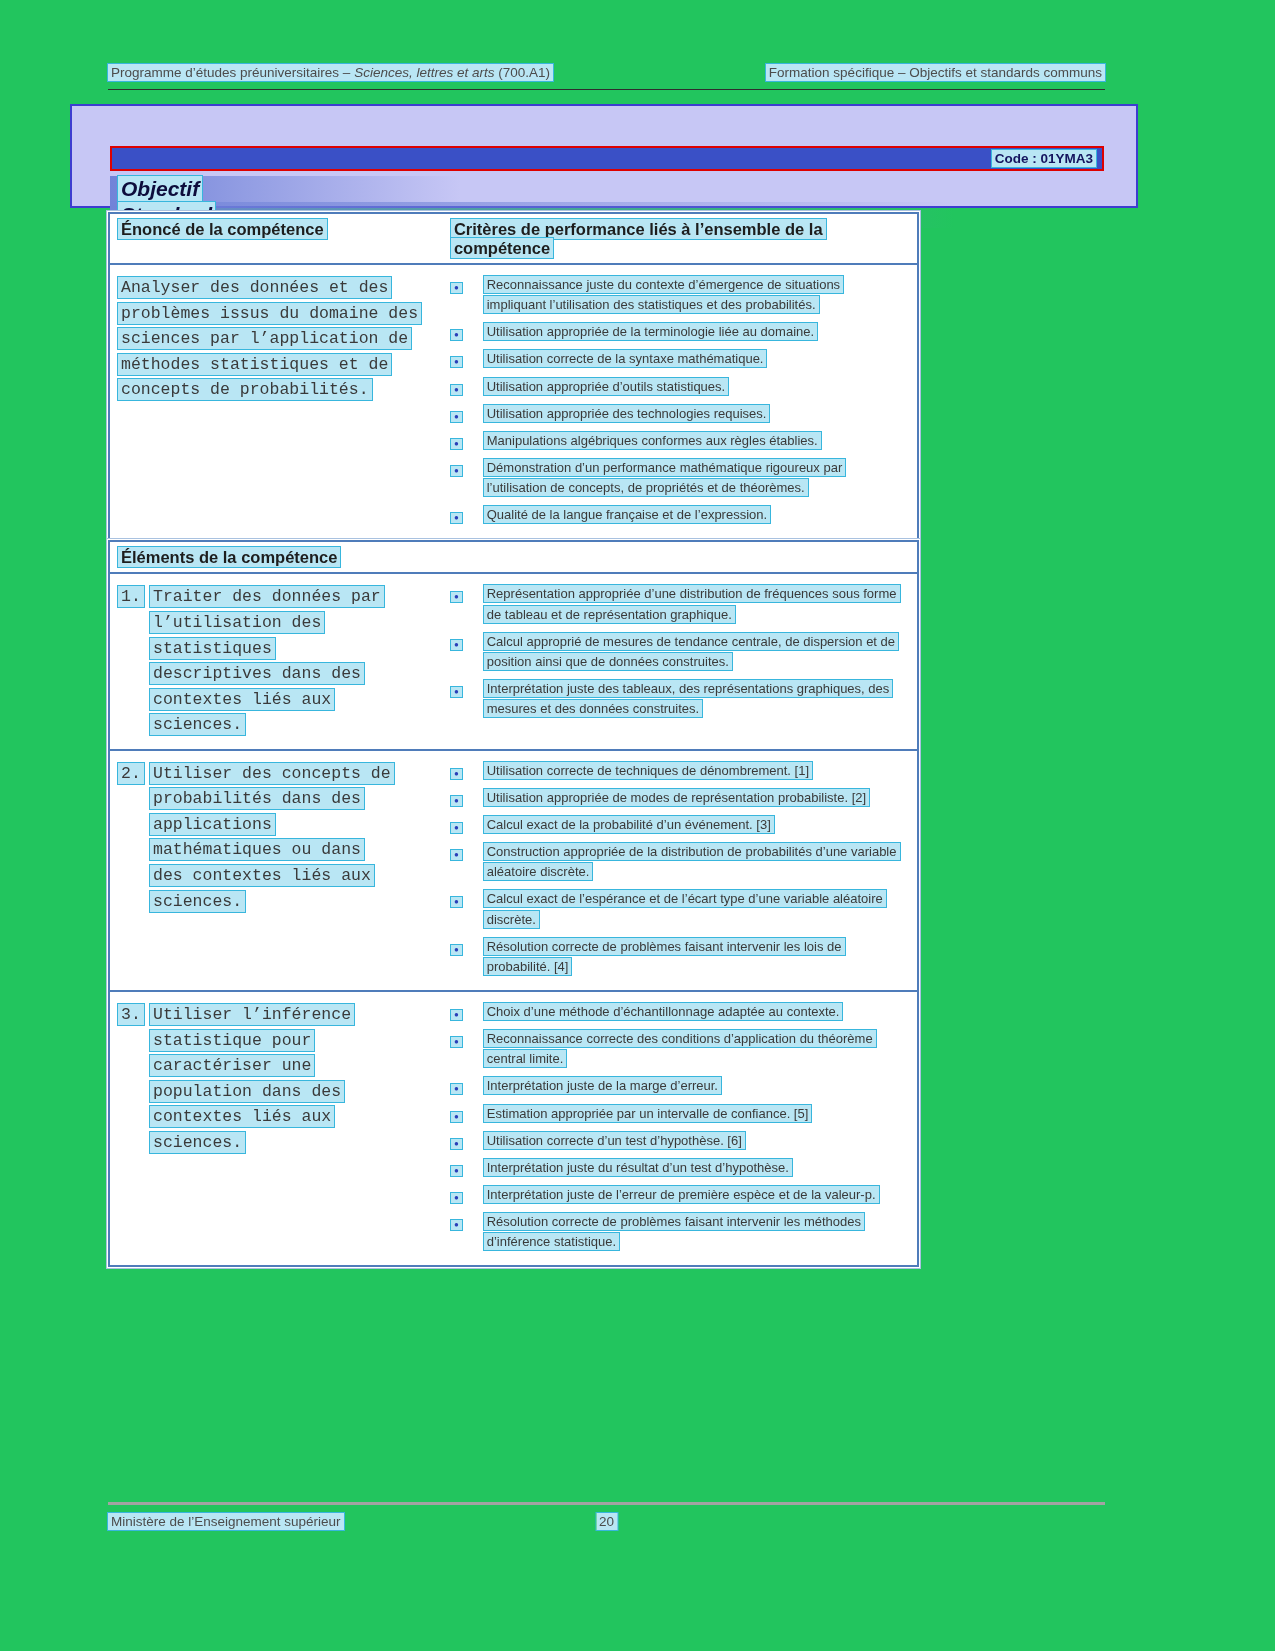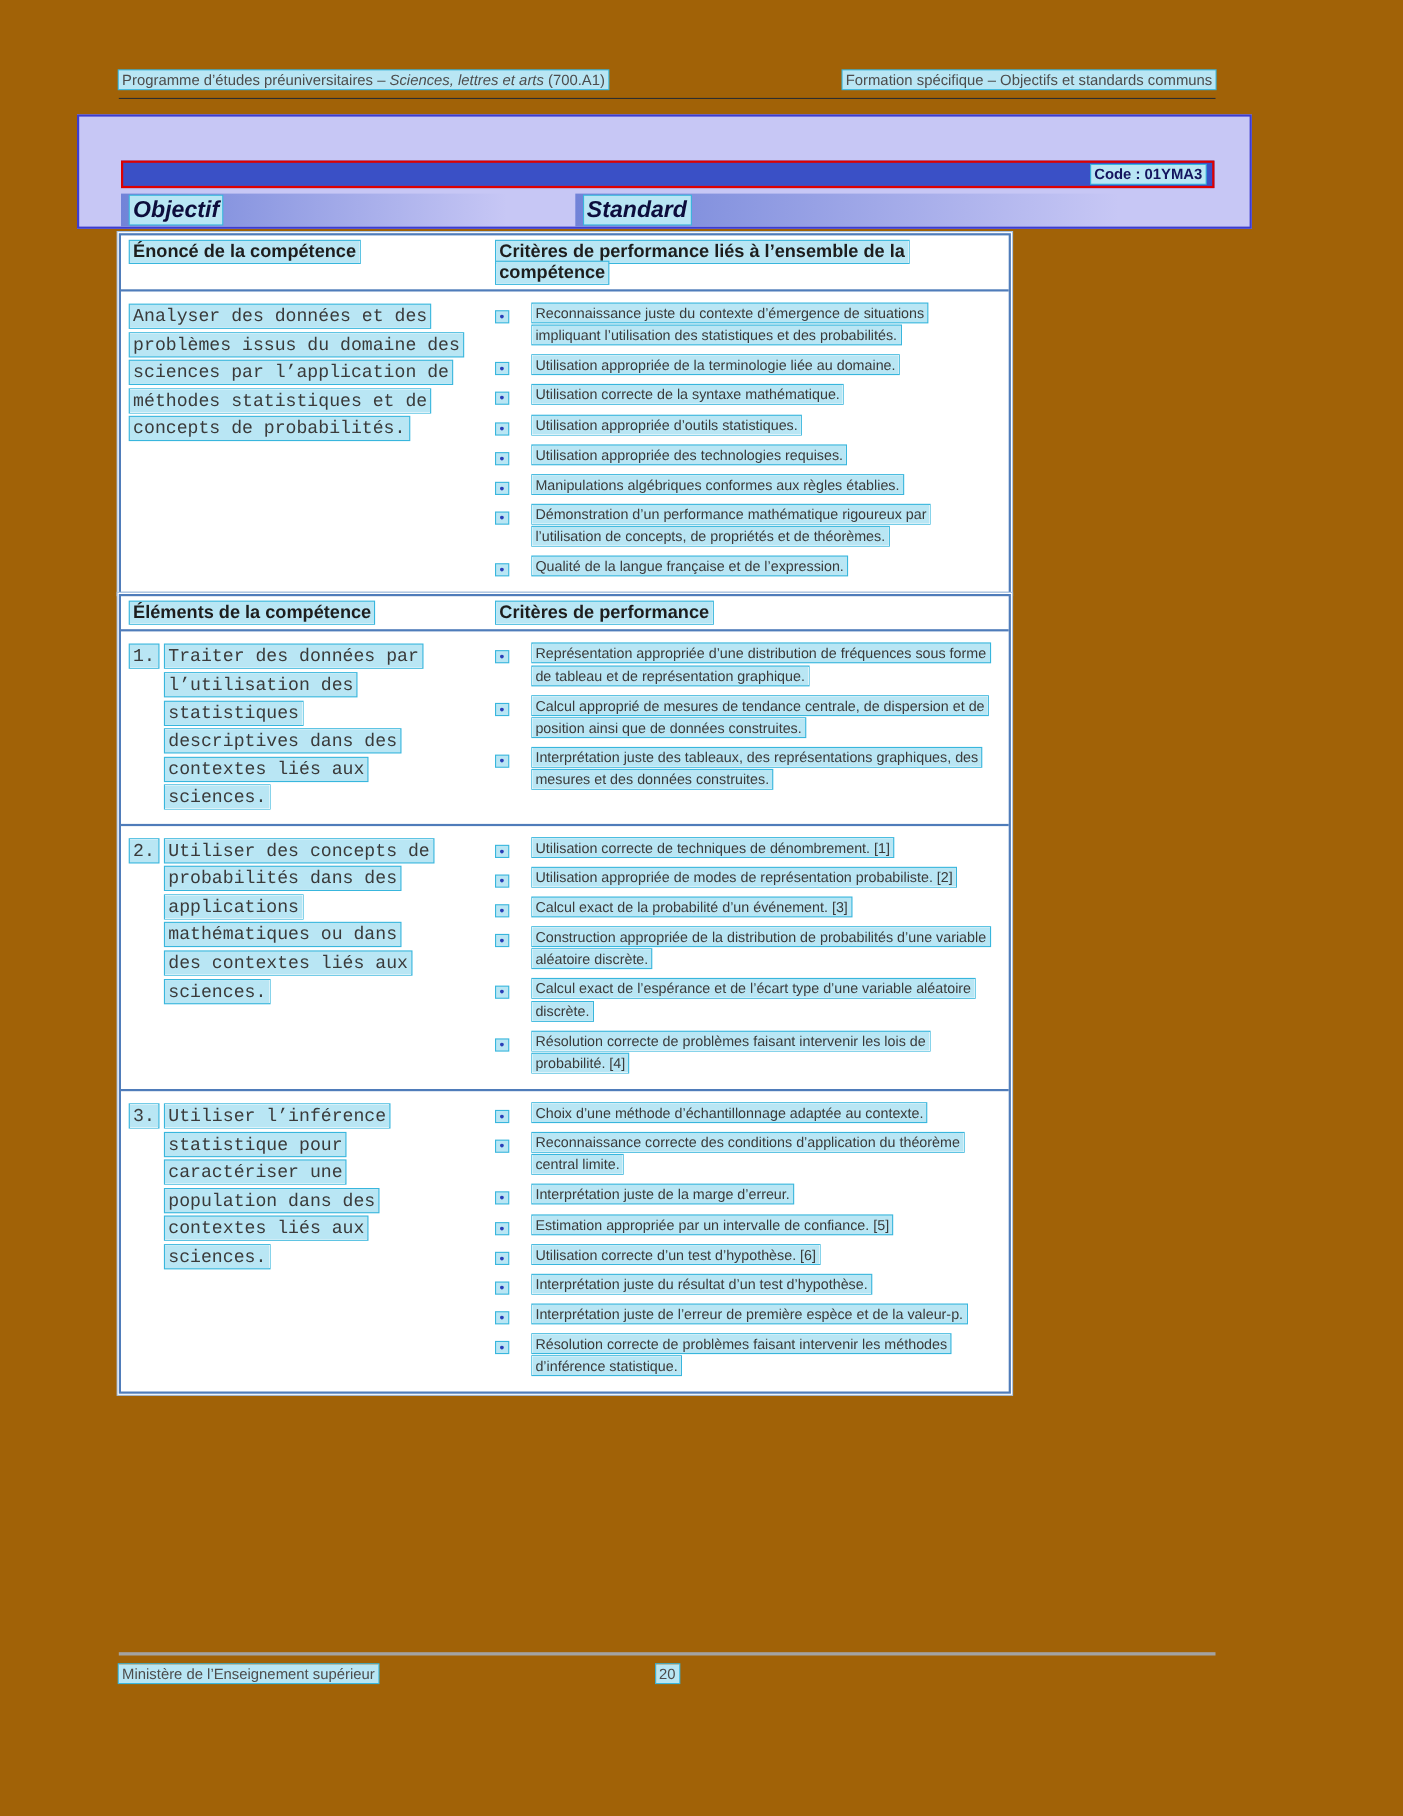--- a/index.html
+++ b/index.html
@@ -1,36 +1,36 @@
 <!DOCTYPE html>
 <html style="--hl-bg: #b9e6f4; --hl-border: #38b6dd; --banner-bg: #c7c7f5; --banner-border: #3d3dd0; --bar-blue: #3a50c6; --bar-red: #de0000; --table-border: #4f7cba; --bullet-blue: #2a3fb8;"><head>
 <meta charset="utf-8">
 <style>
   html,body{margin:0;padding:0;background:#ffffff;}
   body{font-family:"Liberation Sans","DejaVu Sans",sans-serif;color:#3a3a3a;}
-  .sheet{position:relative;width:1275px;height:1651px;background:#a16207;overflow:hidden;}
+  .sheet{position:relative;width:1275px;height:1651px;background:#22c55e;overflow:hidden;}
 
   
   .hl{
     background:var(--hl-bg,#b9e6f4);
     box-shadow:0 0 0 1px var(--hl-border,#38b6dd);
     -webkit-box-decoration-break:clone;
     box-decoration-break:clone;
     padding:1px 3px;
   }
   .it{font-style:italic;}
 
   
   .page-header{position:absolute;left:108px;top:64px;width:997px;display:flex;justify-content:space-between;align-items:flex-end;border-bottom:1px solid #2e2e2e;padding-bottom:8px;font-size:13.5px;color:#4c4c4c;}
 
   
   .banner{position:absolute;left:70px;top:104px;width:1068px;height:104px;background:var(--banner-bg,#c7c7f5);border:2px solid var(--banner-border,#3d3dd0);box-sizing:border-box;}
   .code-bar{position:absolute;left:38px;top:40px;right:32px;height:25px;background:var(--bar-blue,#3a50c6);border:2px solid var(--bar-red,#de0000);box-sizing:border-box;display:flex;justify-content:flex-end;align-items:center;padding-right:6px;}
   .code-label{font-size:13.5px;font-weight:bold;color:#14145e;margin-left:12px;}
-  .obj-std{position:absolute;left:38px;top:70px;right:32px;height:30px;display:flex;}
+  .obj-std{position:absolute;left:38px;top:70px;right:32px;height:30px;display:flex;flex-direction:column;}
   .obj-cell{width:41.5%;background:linear-gradient(90deg,#7183d8 0%,rgba(199,199,245,0) 85%);display:flex;align-items:center;padding-left:8px;box-sizing:border-box;}
   .std-cell{flex:1;background:linear-gradient(90deg,#7183d8 0%,rgba(199,199,245,0) 85%);display:flex;align-items:center;padding-left:8px;box-sizing:border-box;}
   .obj-std .label{font-size:21px;font-weight:bold;font-style:italic;color:#0d0d3c;}
 
   
   .content{position:absolute;left:108px;top:212px;width:811px;}
   .tbl{border:2px solid var(--table-border,#4f7cba);box-shadow:0 0 0 1px #ffffff,0 0 0 2px #a9c2e0;box-sizing:border-box;background:#fff;}
   .tbl + .tbl{}
   .thead{display:flex;border-bottom:2px solid var(--table-border,#4f7cba);padding:6px 0 5px 0;}
   .thead .h1{width:41.5%;padding-left:8px;box-sizing:border-box;}
@@ -130,23 +130,20 @@
             </div>
           </div>
       </div>
     </div>
 
     <div class="tbl">
       <div class="thead">
         <div class="h1">
           <span class="ht hl">Éléments de la compétence</span>
         </div>
-        <div class="h2">
-          <span class="ht hl">Critères de performance</span>
-        </div>
       </div>
       <div>
           <div class="trow">
             <div class="cell-left narrow">
               <div class="elem-row para">
                 <span class="elem-num"><span class="hl">1.</span></span>
                 <div class="elem-text"><span class="hl">Traiter des données par l’utilisation des statistiques descriptives dans des contextes liés aux sciences.</span></div>
               </div>
             </div>
             <div class="cell-right">

